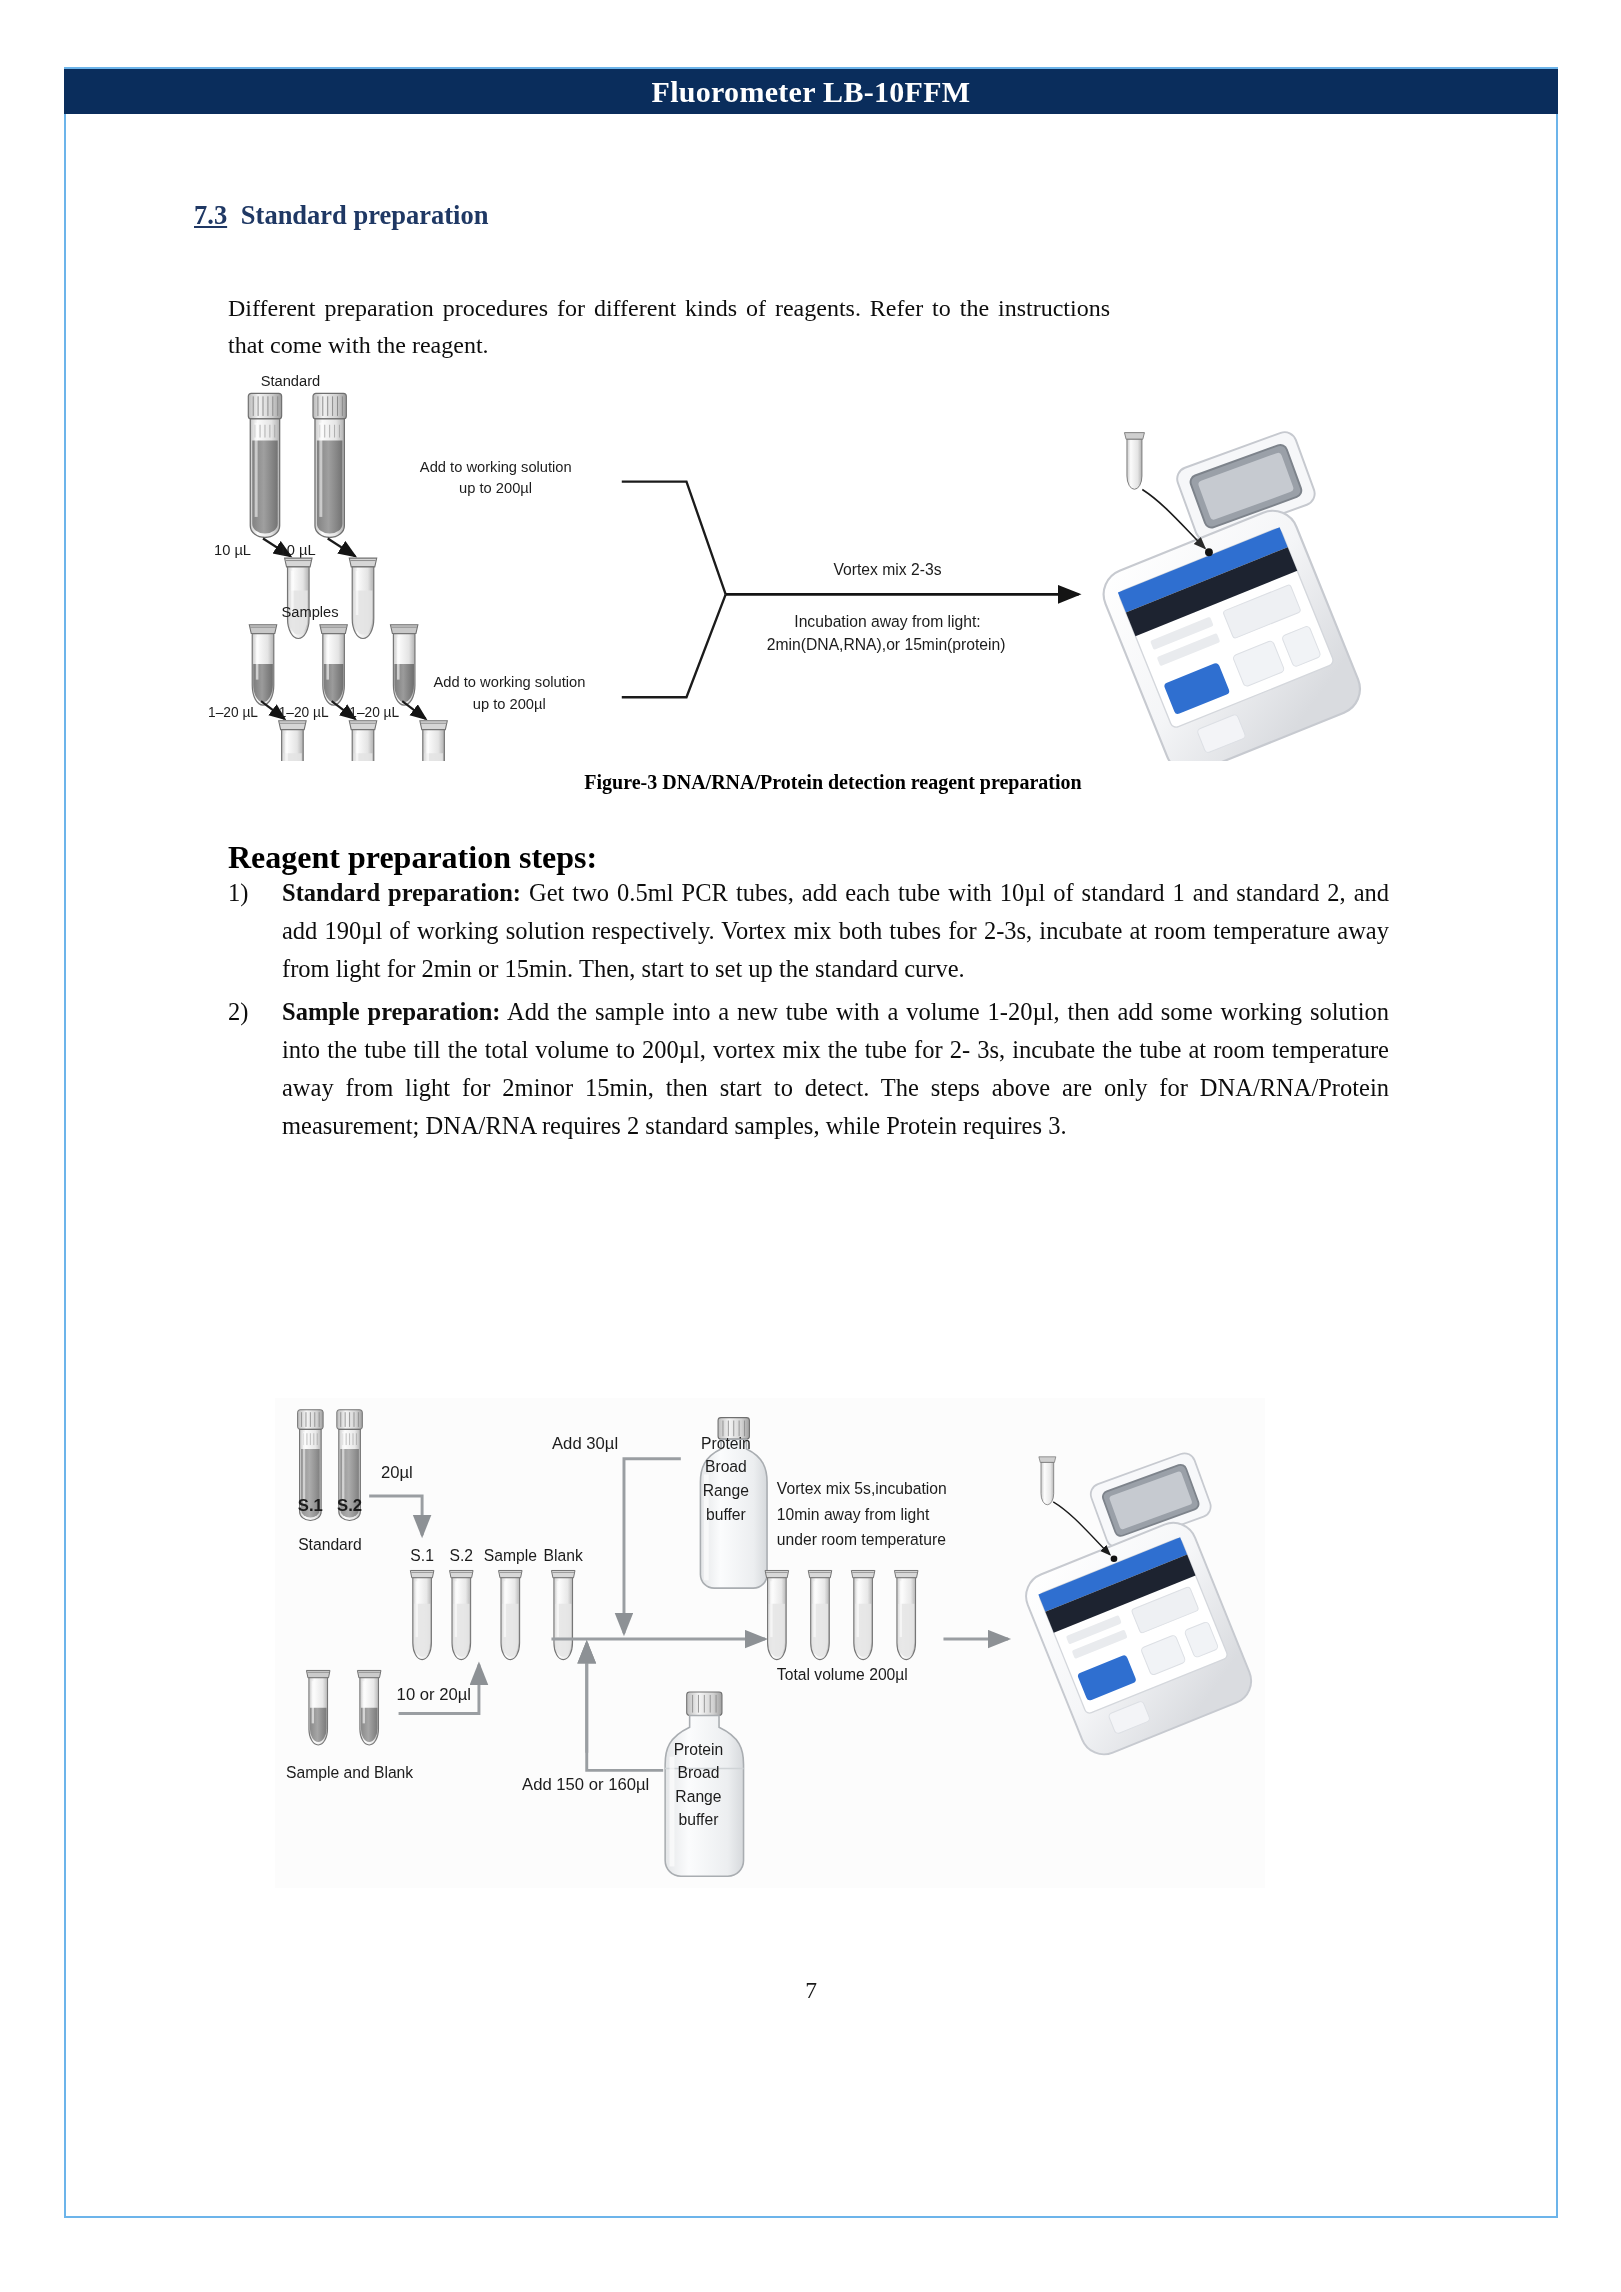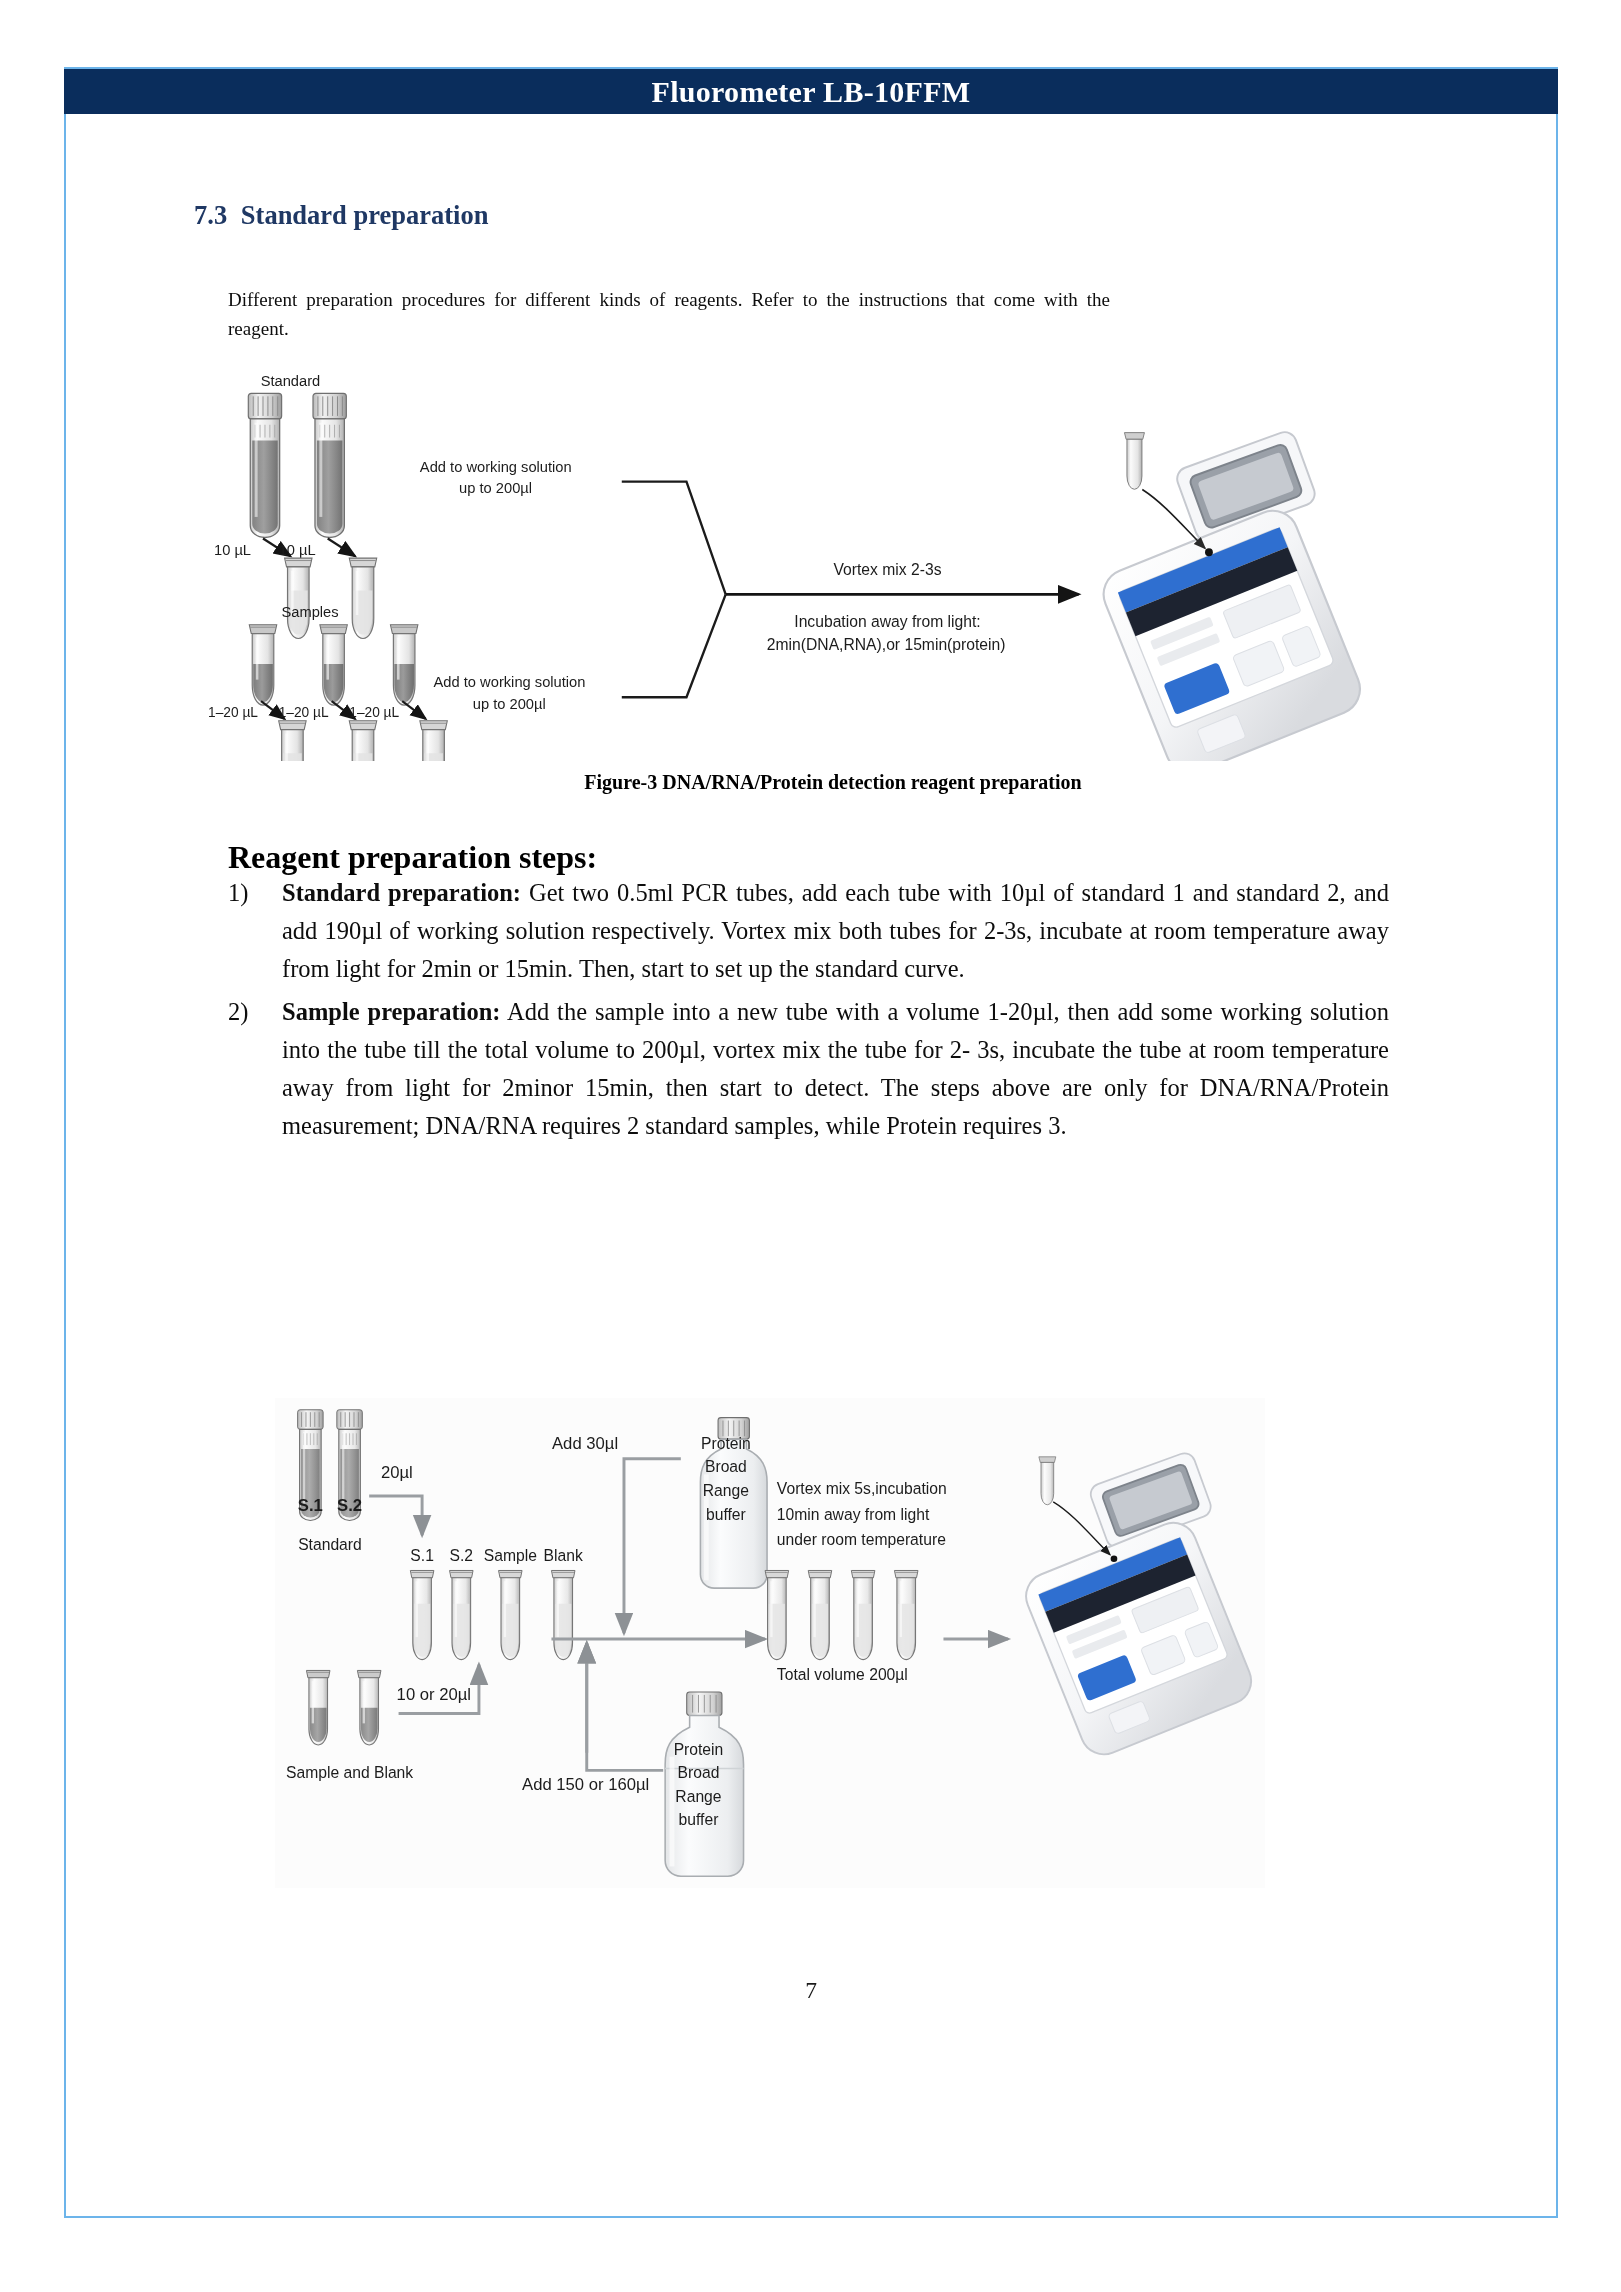--- a/index.html
+++ b/index.html
@@ -59,28 +59,28 @@
 
   .section-heading {
     position: absolute;
     left: 130px;
     top: 71px;
     color: #1f3864;
     font-family: "Liberation Serif", serif;
     font-weight: bold;
     font-size: 26.5px;
   }
-  .section-heading .num { margin-right: 13.7px; }
+  .section-heading .num { margin-right: 13.7px; text-decoration: underline; }
 
   .intro-para {
     position: absolute;
     left: 164px;
     top: 137px;
     width: 882px;
-    font-size: 19px;
+    font-size: 24px;
     line-height: 1.55;
     color: #0d0d0d;
     text-align: justify;
     font-family: "Liberation Serif", serif;
   }
 
   
   .figure-3-wrap {
     position: absolute;
     left: 142px;

